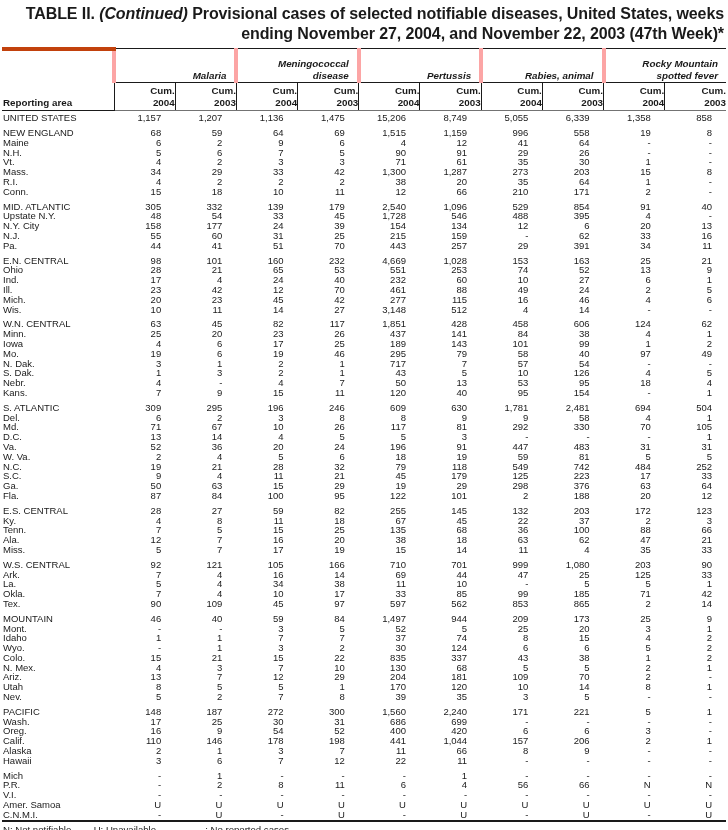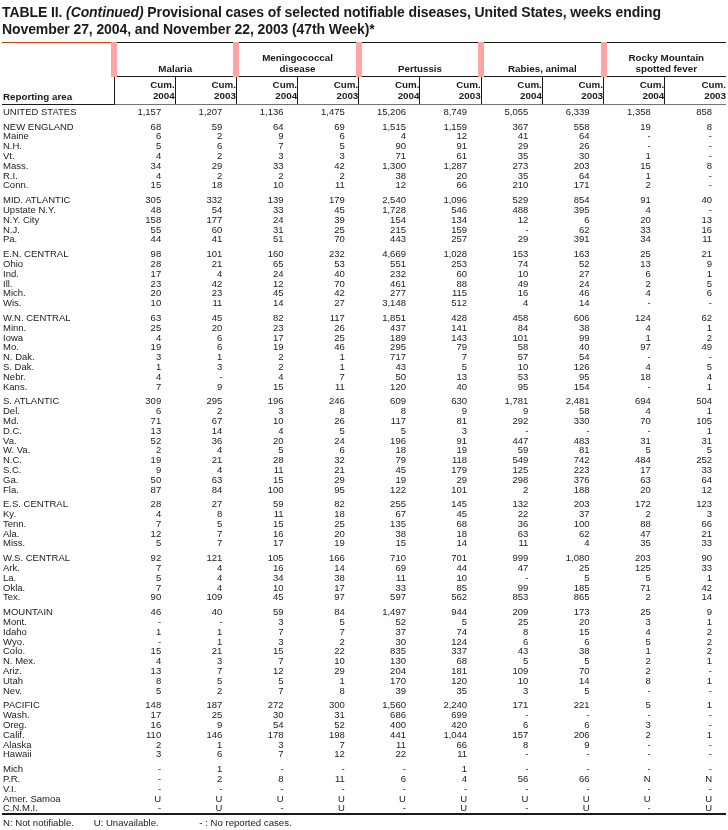--- a/index.html
+++ b/index.html
@@ -5,43 +5,43 @@
   * { margin:0; padding:0; box-sizing:border-box; }
   html,body { background:#fff; }
   body {
     width:728px; height:830px; overflow:hidden;
     font-family:"Liberation Sans", sans-serif;
     color:#1a1a1a;
   }
   .page { padding:4px 2px 0 2px; }
 
   .title {
-    font-size:14px; font-weight:bold; line-height:1.24;
-    letter-spacing:-0.1px; padding-right:2px;
+    font-size:16px; font-weight:bold; line-height:1.24;
+    letter-spacing:-0.1px; padding-right:2px;text-align:right;
   }
   .title .continued { font-style:italic; }
 
   table.disease-table {
     border-collapse:collapse; table-layout:fixed;
     width:724px; margin-top:3px;
     border-bottom:2px solid #1a1a1a;
   }
   col.c-area { width:112px; }
   col.c-num  { width:61.2px; }
 
   thead th { font-weight:bold; font-size:9.8px; }
   th.area-head {
-    border-top:1px solid #c2410c; border-bottom:1px solid #1a1a1a;
+    border-top:4px solid #c2410c; border-bottom:1px solid #1a1a1a;
     text-align:left; vertical-align:bottom; padding:0 0 2px 1px;
   }
   th.group {
     border-top:1px solid #1a1a1a; border-bottom:1px solid #1a1a1a;
-    border-left:6px solid #fca5a5;
-    text-align:center; vertical-align:bottom;
-    padding:2px 8px 1px; line-height:1.18; height:34px;
+    border-left:4px solid #fca5a5;
+    text-align:right; vertical-align:bottom;
+    padding:2px 8px 1px; line-height:1.18; height:34px;font-style:italic;
   }
   th.sub {
     border-left:1px solid #1a1a1a; border-bottom:1px solid #737373;
     text-align:right; vertical-align:bottom;
     padding:2px 0 2px; line-height:1.18; height:24px;
   }
 
   tbody td {
     font-size:9.5px; line-height:9.8px;
     white-space:nowrap; padding:0;
@@ -151,21 +151,21 @@
           <td colspan="11"></td>
         </tr>
         <tr>
           <td class="area">NEW ENGLAND</td>
           <td class="val">68</td>
           <td class="val">59</td>
           <td class="val">64</td>
           <td class="val">69</td>
           <td class="val">1,515</td>
           <td class="val">1,159</td>
-          <td class="val">367</td>
+          <td class="val">996</td>
           <td class="val">558</td>
           <td class="val">19</td>
           <td class="val">8</td>
         </tr>
         <tr>
           <td class="area">Maine</td>
           <td class="val">6</td>
           <td class="val">2</td>
           <td class="val">9</td>
           <td class="val">6</td>

